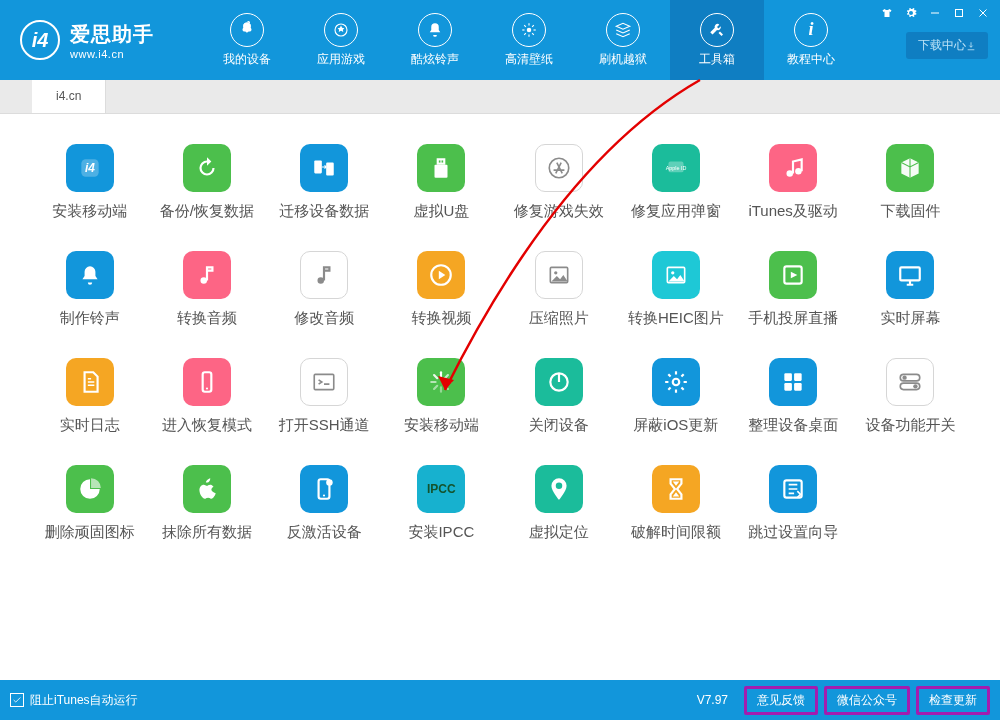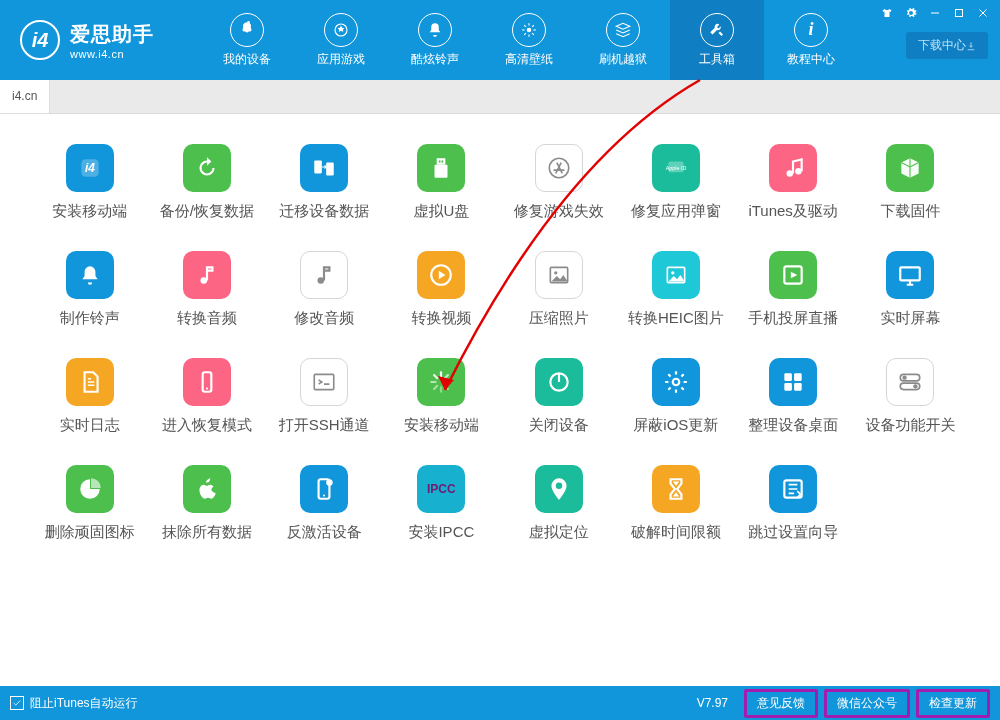--- a/index.html
+++ b/index.html
@@ -16,36 +16,36 @@
   .nav-item.active { background:#0f7ec2; }
   .nav-item .nic { width:34px; height:34px; border:1.5px solid #fff; border-radius:50%; display:flex; align-items:center; justify-content:center; margin-bottom:4px; }
   .nav-item .nic svg { width:18px; height:18px; fill:#fff; }
   .nav-item .nic .glyph { color:#fff; font-size:18px; font-style:italic; font-weight:bold; font-family:Georgia,serif; }
   .win-controls { position:absolute; right:6px; top:4px; display:flex; gap:2px; }
   .win-controls .wc { width:22px; height:18px; display:flex; align-items:center; justify-content:center; cursor:pointer; }
   .win-controls svg { width:12px; height:12px; fill:#fff; }
   .dl-center { position:absolute; right:12px; top:32px; background:#0f7ec2; color:#bde3f7; font-size:12px; padding:5px 12px; border-radius:3px; cursor:pointer; display:flex; align-items:center; }
   
   .tabbar { height:34px; background:#eaeaea; display:flex; align-items:flex-end; border-bottom:1px solid #dcdcdc;}
-  .tab { background:#fff; height:34px; padding:0 12px; font-size:12px; color:#555; display:flex; align-items:center; border-right:1px solid #dcdcdc;}
+  .tab { background:#fff; height:34px; padding:0 24px; font-size:12px; color:#555; display:flex; align-items:center; border-right:1px solid #dcdcdc;margin-left:32px;}
   
   .grid-wrap { padding:30px 36px 10px 36px; }
   .grid { display:grid; grid-template-columns:repeat(8,1fr); row-gap:30px; column-gap:10px; }
   .tool { display:flex; flex-direction:column; align-items:center; cursor:pointer; }
   .tool .tic { width:48px; height:48px; border-radius:10px; display:flex; align-items:center; justify-content:center; }
   .tool .tic svg { width:26px; height:26px; fill:#fff; }
   .tool .tic.outline svg { fill:#8b8b8b; }
   .tool .tic.outline { background:#fff; border:1px solid #d6d6d6; }
   .tool .tl { font-size:15px; color:#555; margin-top:10px; text-align:center; white-space:nowrap;}
   .c-blue{background:#1296db;} .c-green{background:#4cbf4c;} .c-teal{background:#1bbc9b;} .c-orange{background:#f5a623;} .c-pink{background:#fd6585;} .c-cyan{background:#1ec8d6;} .c-ipcc{background:#17b1cf;}
-  .ipcc-text{color:#701a75;font-weight:bold;font-size:12px;}
+  .ipcc-text{color:#14532d;font-weight:bold;font-size:12px;}
   
   .arrow-overlay{position:absolute;left:0;top:0;pointer-events:none;}
   
-  .footer { position:absolute; bottom:0; left:0; right:0; height:34px; background:#1296db; display:flex; align-items:center; padding:0 10px; color:#fff; font-size:12px; }
+  .footer { position:absolute; bottom:0; left:0; right:0; height:40px; background:#1296db; display:flex; align-items:center; padding:0 10px; color:#fff; font-size:12px; }
   .footer .chk { width:14px; height:14px; border:1.5px solid #fff; margin-right:6px; display:flex; align-items:center; justify-content:center;}
   .footer .chk svg{width:10px;height:10px;stroke:#fff;fill:none;stroke-width:2;}
   .footer .spacer{flex:1;}
   .footer .ver{margin-right:10px;}
   .footer .fbtn{border:3px solid #a21caf;padding:3px 10px;border-radius:2px;margin-left:6px;cursor:pointer;}
 </style>
 </head>
 <body>
 
 <div class="header">

